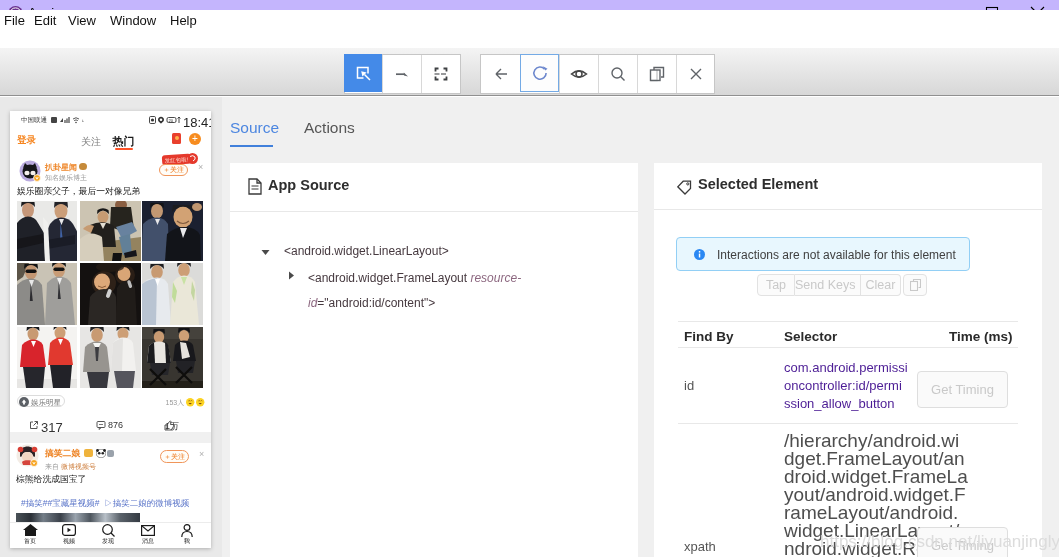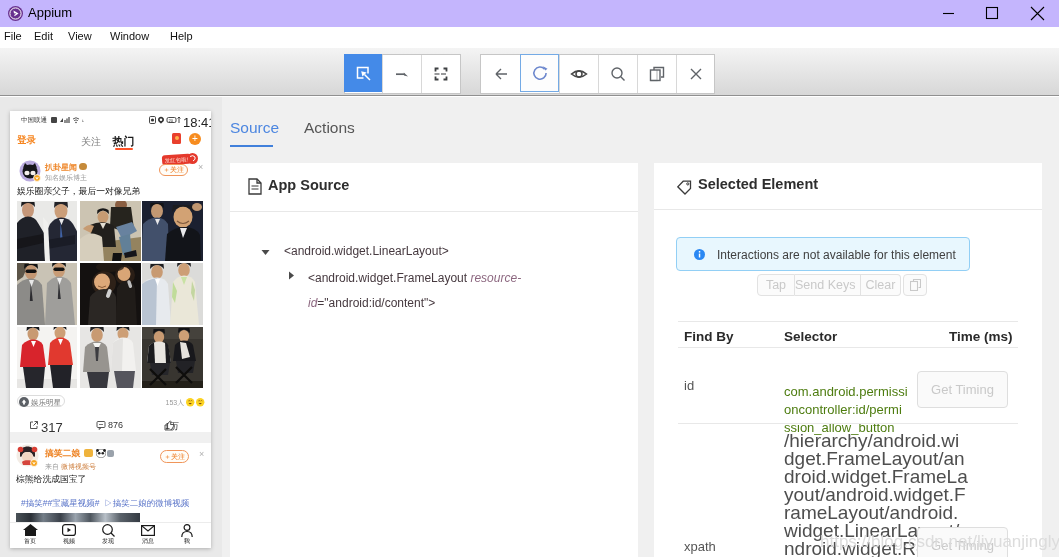--- a/index.html
+++ b/index.html
@@ -20,21 +20,21 @@
   </svg>
   <div class="abs" style="left:28px;top:5px;font-size:13px;color:#000;">Appium</div>
 
   <svg class="abs" style="left:938px;top:0;" width="121" height="27" viewBox="0 0 121 27">
     <path d="M5 13.5 H16" stroke="#000" stroke-width="1.1" fill="none"></path>
     <rect x="48.5" y="7.5" width="11" height="11" fill="none" stroke="#000" stroke-width="1.1"></rect>
     <path d="M93 7 L106 20 M106 7 L93 20" stroke="#000" stroke-width="1.1" fill="none"></path>
   </svg>
 </div>
 
-<div class="abs" style="left:0;top:27px;width:1059px;height:21px;background:#fff;font-size:11px;color:#111;">
+<div class="abs" style="left:0;top:10px;width:1059px;height:21px;background:#fff;font-size:13px;color:#111;">
   <span class="abs" style="left:4px;top:3px;">File</span>
   <span class="abs" style="left:34px;top:3px;">Edit</span>
   <span class="abs" style="left:68px;top:3px;">View</span>
   <span class="abs" style="left:110px;top:3px;">Window</span>
   <span class="abs" style="left:170px;top:3px;">Help</span>
 </div>
 
 <div class="abs" style="left:0;top:48px;width:1059px;height:48px;background:linear-gradient(#f4f4f4,#d7d7d7);border-bottom:1px solid #909090;">
 
   <div class="abs" style="left:344px;top:6px;display:flex;border:1px solid #c6c6c6;background:#fff;box-sizing:content-box;">
@@ -443,21 +443,21 @@
     </div>
   </div>
 
   <div class="abs" style="left:24px;top:158px;width:340px;border-top:1px solid #e8e8e8;"></div>
   <div class="abs" style="left:30px;top:166px;font-size:13.5px;font-weight:bold;color:#2a2a2a;">Find By</div>
   <div class="abs" style="left:130px;top:166px;font-size:13.5px;font-weight:bold;color:#2a2a2a;">Selector</div>
   <div class="abs" style="left:295px;top:166px;font-size:13.5px;font-weight:bold;color:#2a2a2a;">Time (ms)</div>
   <div class="abs" style="left:24px;top:184px;width:340px;border-top:1px solid #e8e8e8;"></div>
 
   <div class="abs" style="left:30px;top:215px;font-size:13px;color:#555;">id</div>
-  <div class="abs" style="left:130px;top:196px;font-size:13px;line-height:18px;color:#4d7c0f;margin-top:24px;">com.android.permissi<br>oncontroller:id/permi<br>ssion_allow_button</div>
+  <div class="abs" style="left:130px;top:196px;font-size:13px;line-height:18px;color:#4c1d95;">com.android.permissi<br>oncontroller:id/permi<br>ssion_allow_button</div>
   <div class="abs" style="left:263px;top:208px;width:91px;height:37px;background:#fafafa;border:1px solid #dedede;border-radius:4px;font-size:13px;color:#c9c9c9;text-align:center;line-height:35px;">Get Timing</div>
   <div class="abs" style="left:24px;top:260px;width:340px;border-top:1px solid #e8e8e8;"></div>
 
   <div class="abs" style="left:30px;top:376px;font-size:13px;color:#555;">xpath</div>
   <div class="abs" style="left:130px;top:269px;font-size:19px;line-height:18px;color:#4e4e4e;">/hierarchy/android.wi<br>dget.FrameLayout/an<br>droid.widget.FrameLa<br>yout/android.widget.F<br>rameLayout/android.<br>widget.LinearLayout/a<br>ndroid.widget.Relativ</div>
   <div class="abs" style="left:263px;top:364px;width:91px;height:37px;background:#fafafa;border:1px solid #dedede;border-radius:4px;font-size:13px;color:#c9c9c9;text-align:center;line-height:35px;">Get Timing</div>
 </div>
 
 <div class="abs" style="left:820px;top:532px;font-size:17px;color:rgba(218,218,218,0.95);white-space:nowrap;">https://blog.csdn.net/liyuanjinglyj</div>
 

